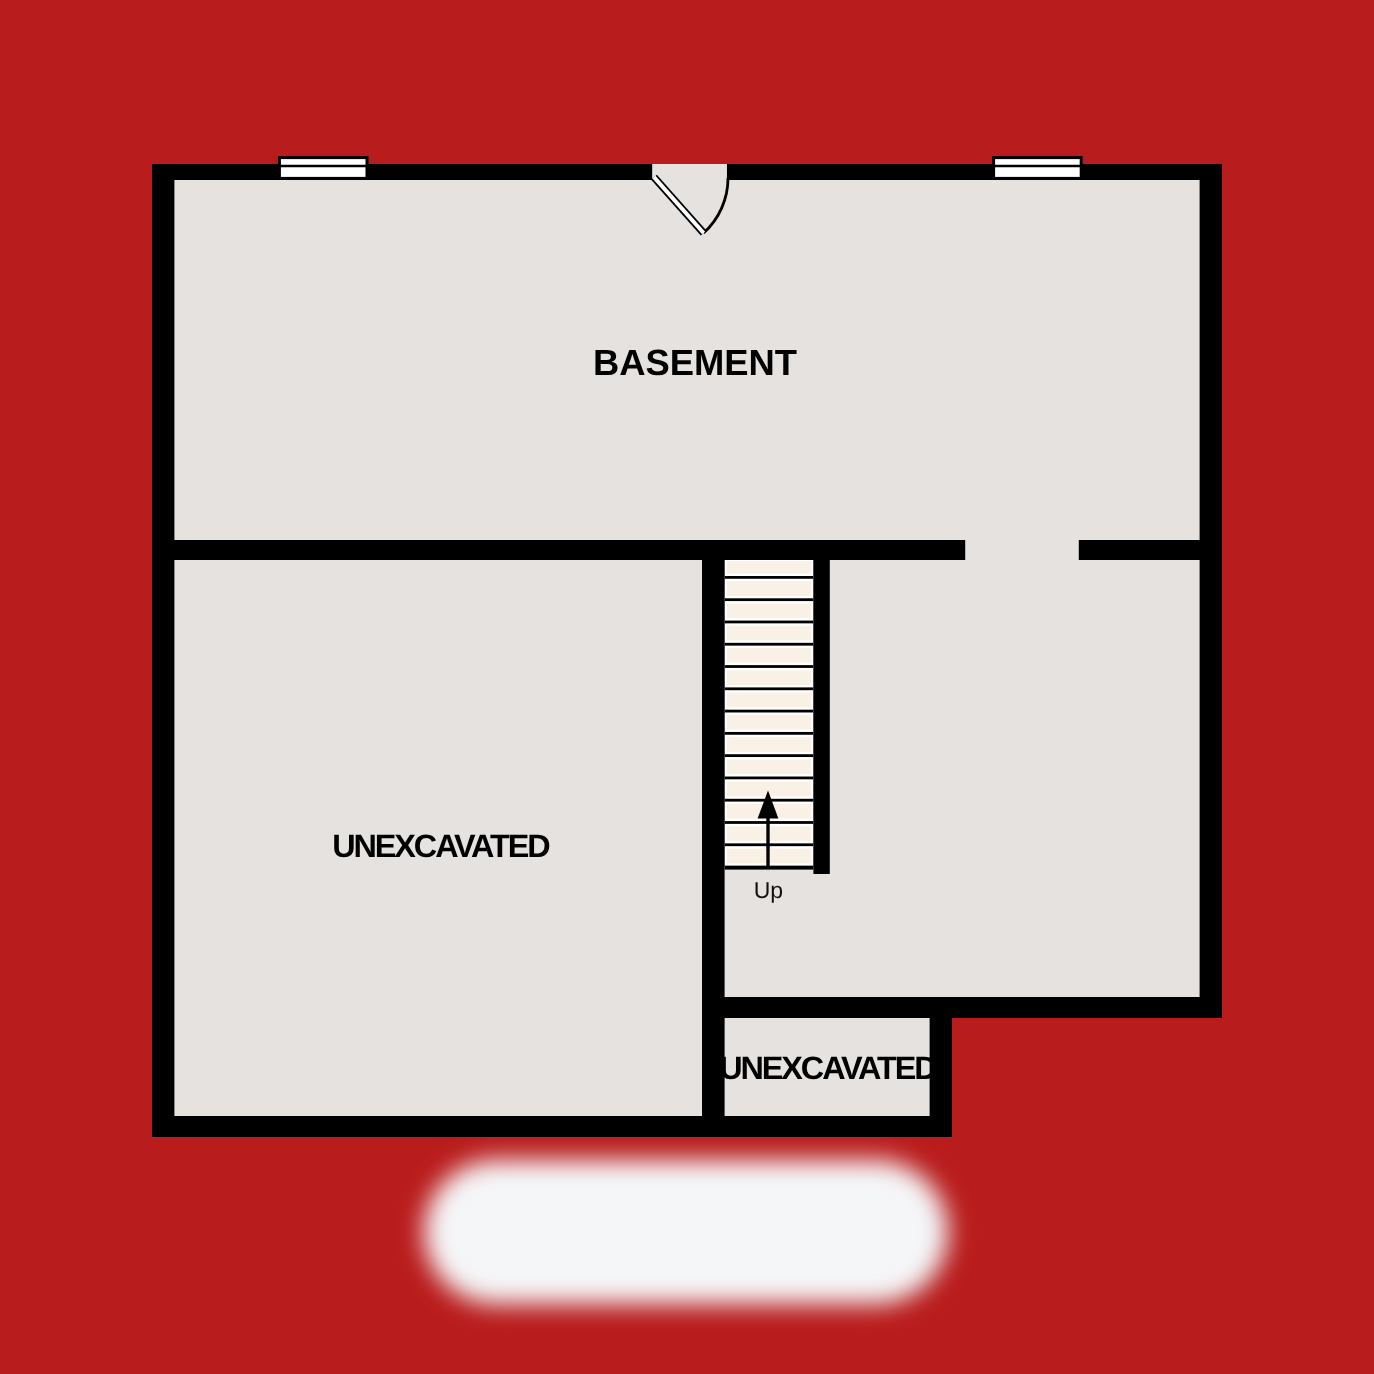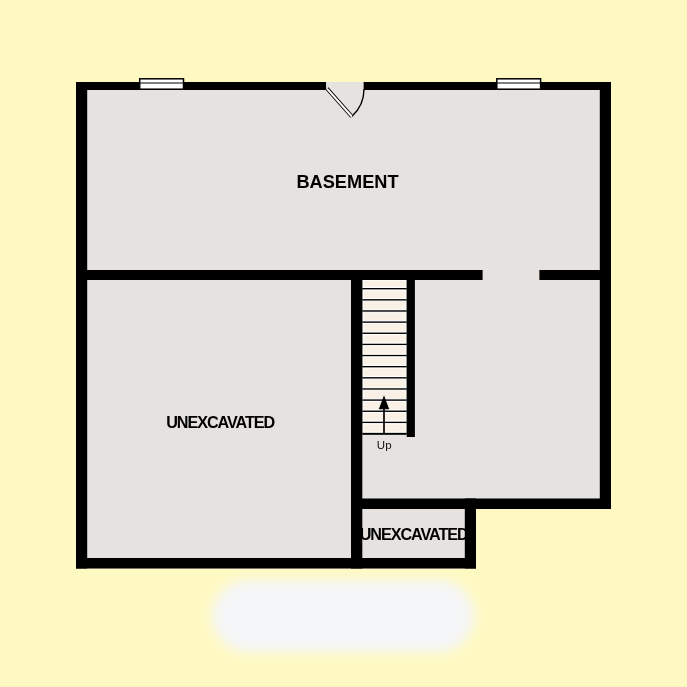--- a/index.html
+++ b/index.html
@@ -1,16 +1,16 @@
 <!DOCTYPE html>
 <html><head>
 <meta charset="utf-8">
 <style>
   html,body{margin:0;padding:0;background:#ffffff;}
-  .wrap{position:relative;width:687px;height:687px;background:#fef9c3;overflow:hidden;}
+  .wrap{position:relative;width:687px;height:687px;background:#b91c1c;overflow:hidden;}
   svg{position:absolute;left:0;top:0;}
   text{font-family:"Liberation Sans", sans-serif;}
 </style>
 </head>
 <body>
 <div class="wrap">
 <svg width="687" height="687" viewBox="0 0 687 687">
   <defs>
     <filter id="soft" x="-30%" y="-30%" width="160%" height="160%">
       <feGaussianBlur stdDeviation="6"></feGaussianBlur>

